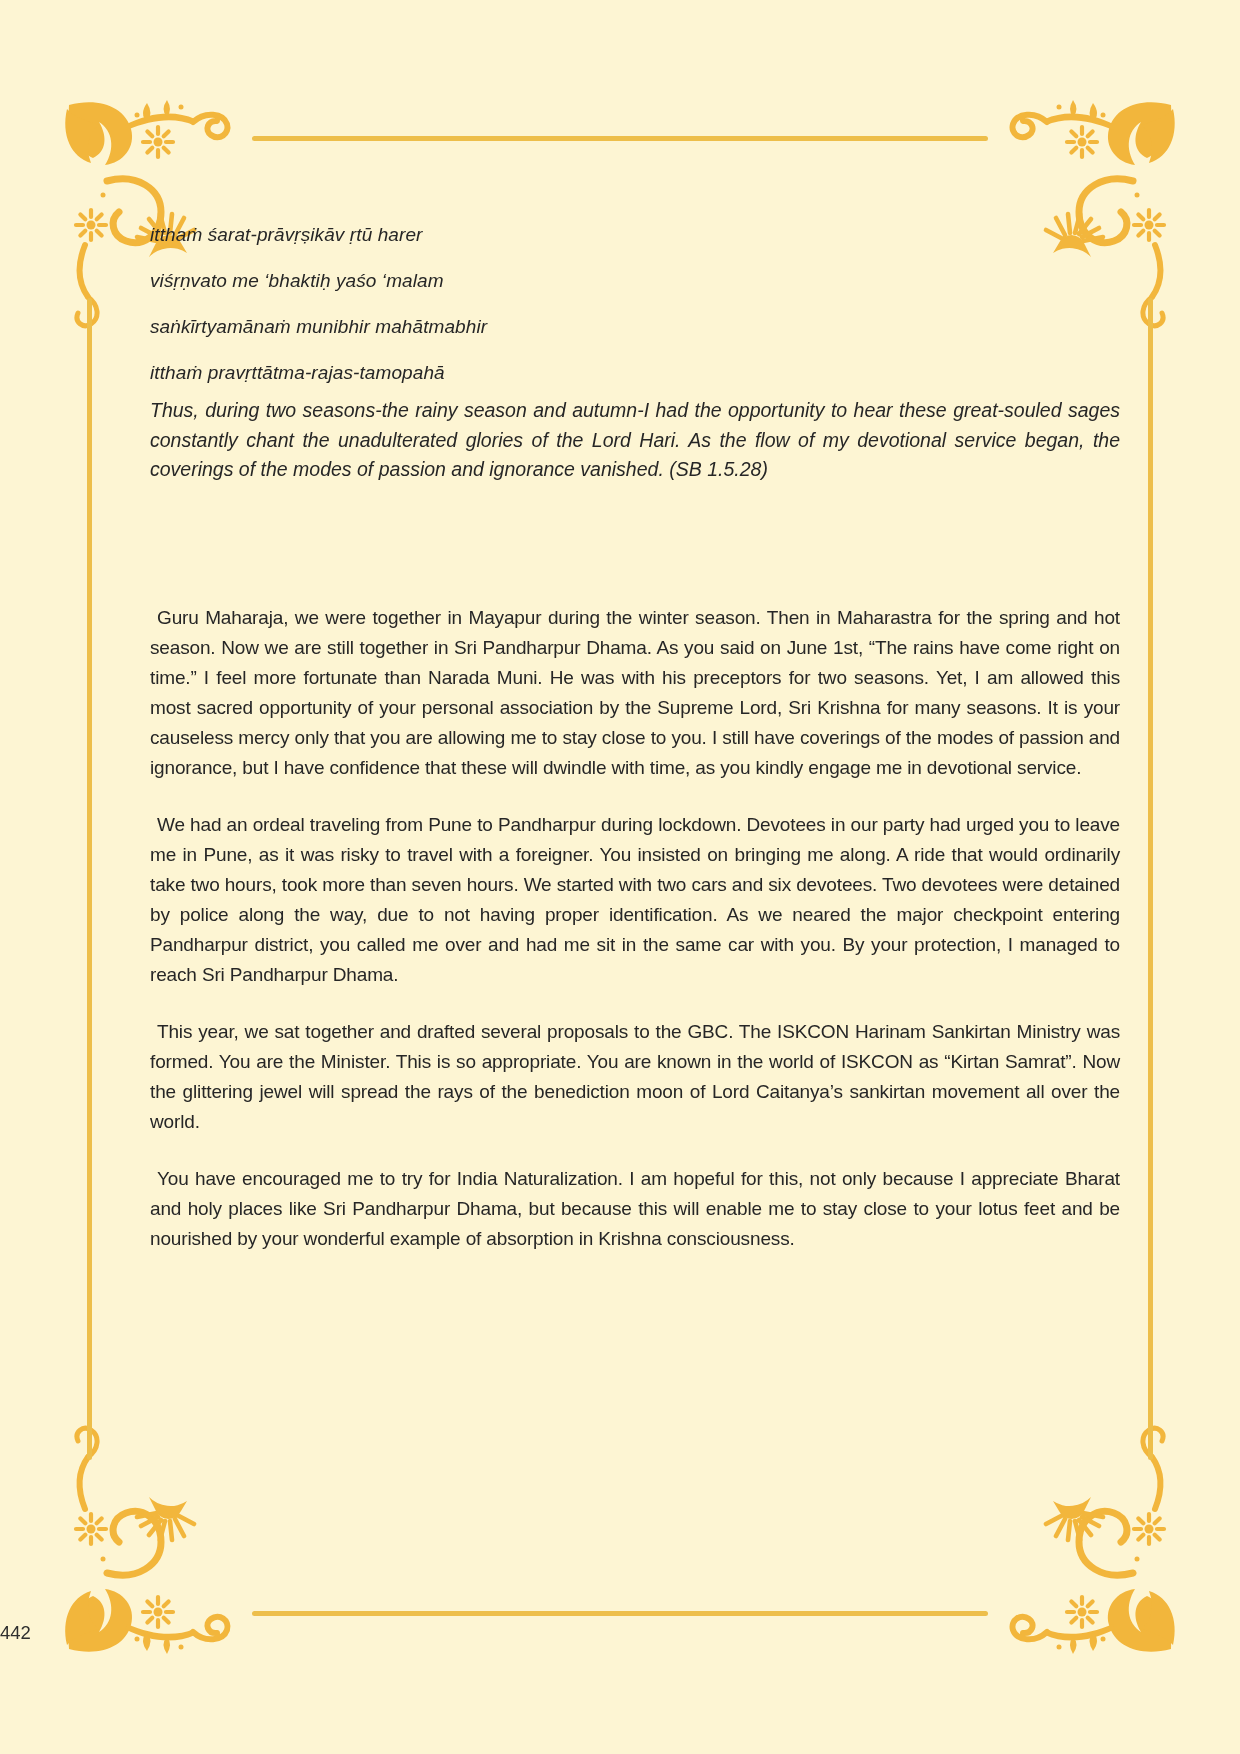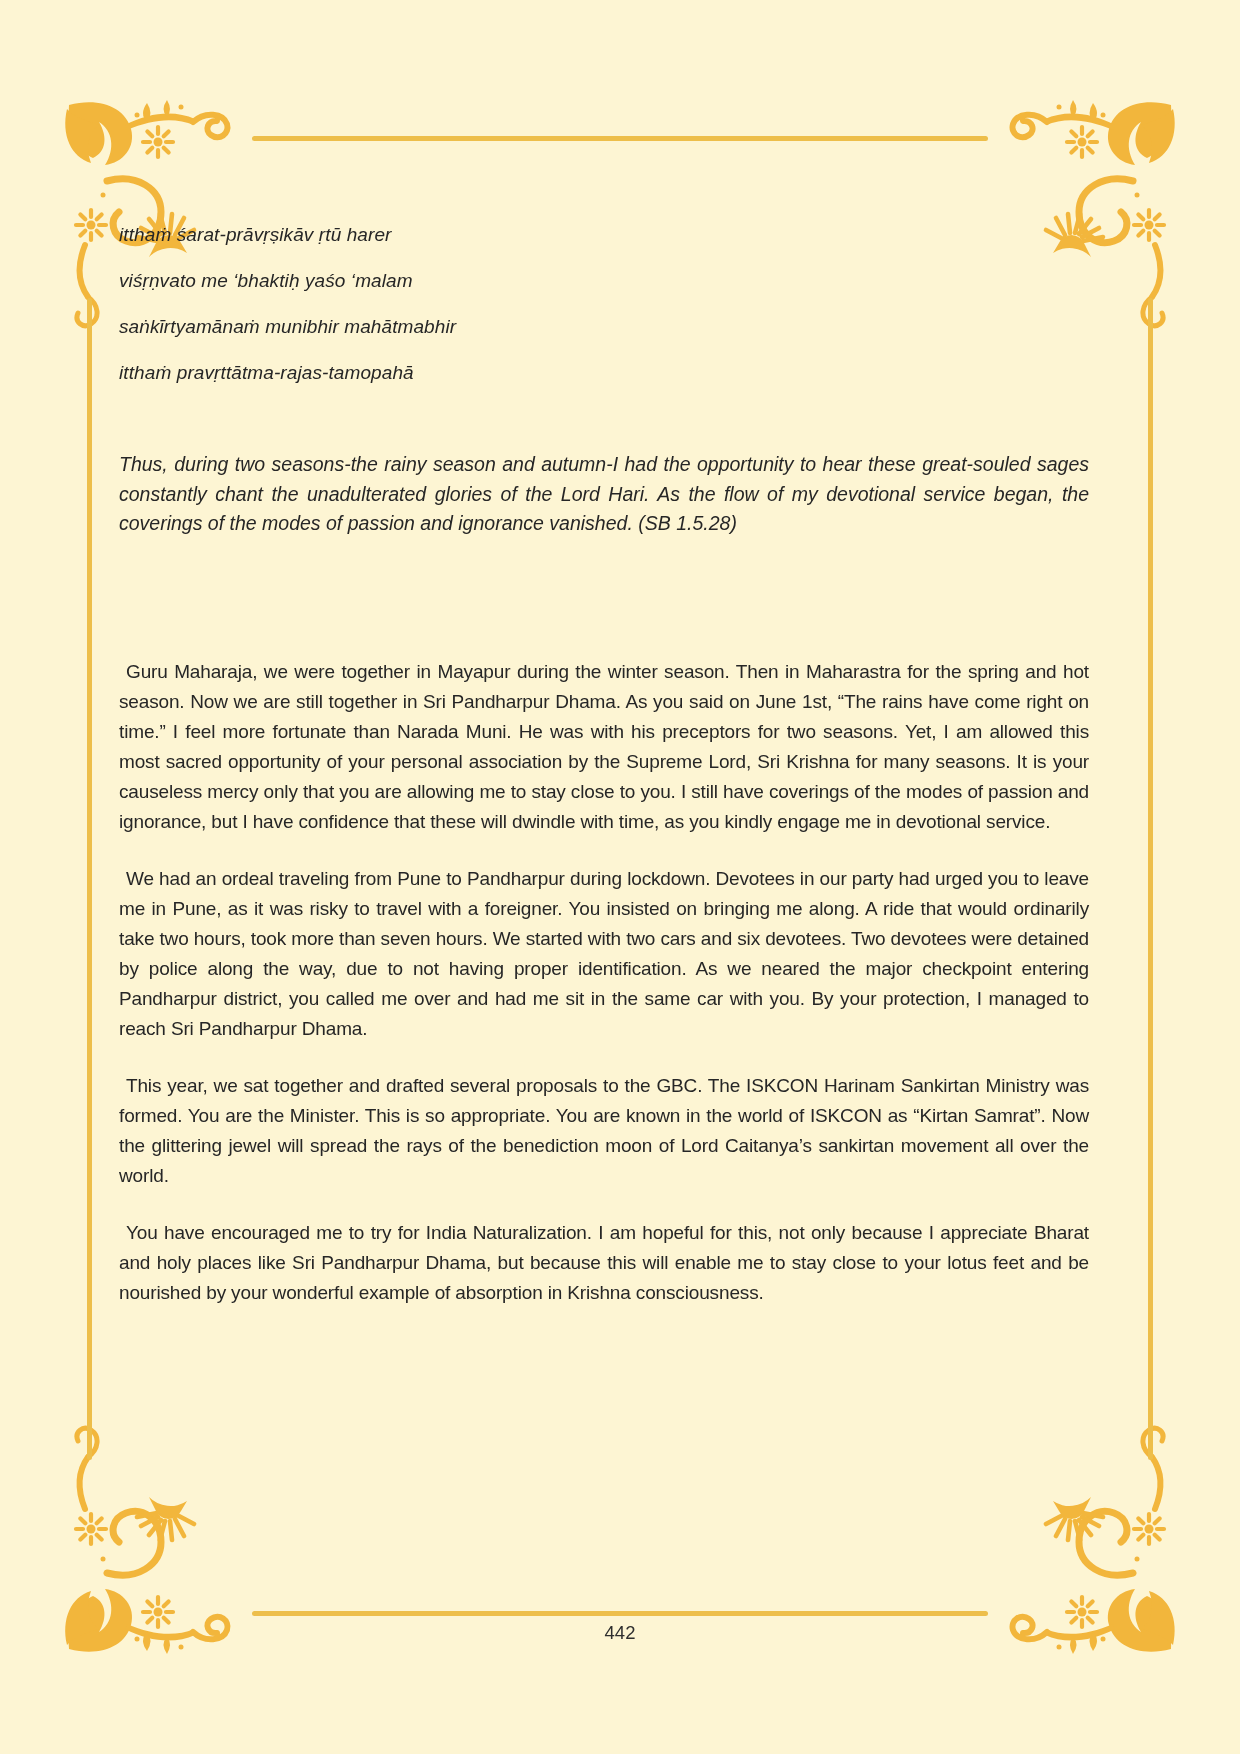--- a/index.html
+++ b/index.html
@@ -23,50 +23,48 @@
 
   .rule { position: absolute; background: #EDBE4A; border-radius: 3px; }
   .rule-top    { left: 252px;  top: 136px;  width: 736px; height: 5px; }
   .rule-bottom { left: 252px;  top: 1611px; width: 736px; height: 5px; }
   .rule-left   { left: 87px;   top: 298px;  width: 5px;   height: 1162px; }
   .rule-right  { left: 1148px; top: 298px;  width: 5px;   height: 1162px; }
 
   
   .text-col {
     position: absolute;
-    left: 119px; top: 212px;
+    left: 150px; top: 212px;
     width: 970px;
   }
   .verse-line {
     font-style: italic;
     font-size: 19px;
     line-height: 46px;
     letter-spacing: 0.1px;
   }
   .translation {
-    margin-top: 54px;
     font-style: italic;
     font-size: 19.5px;
     line-height: 29.5px;
     text-align: justify;
   }
   .body-paras { margin-top: 118px; }
   .body-para {
     font-size: 19px;
     line-height: 30px;
     letter-spacing: -0.15px;
     text-align: justify;
     text-indent: 7px;
     margin-bottom: 27px;
   }
   .page-number {
     position: absolute;
     left: 0; top: 1622px;
     width: 100%;
-    text-align: center;
     font-size: 18.5px;
     color: #2e2e2e;
   }
 </style>
 </head>
 <body>
 
 <svg width="0" height="0" style="position:absolute" aria-hidden="true">
   <symbol id="floral-corner" viewBox="0 0 195 235">
     <g fill="#F2B63C">

